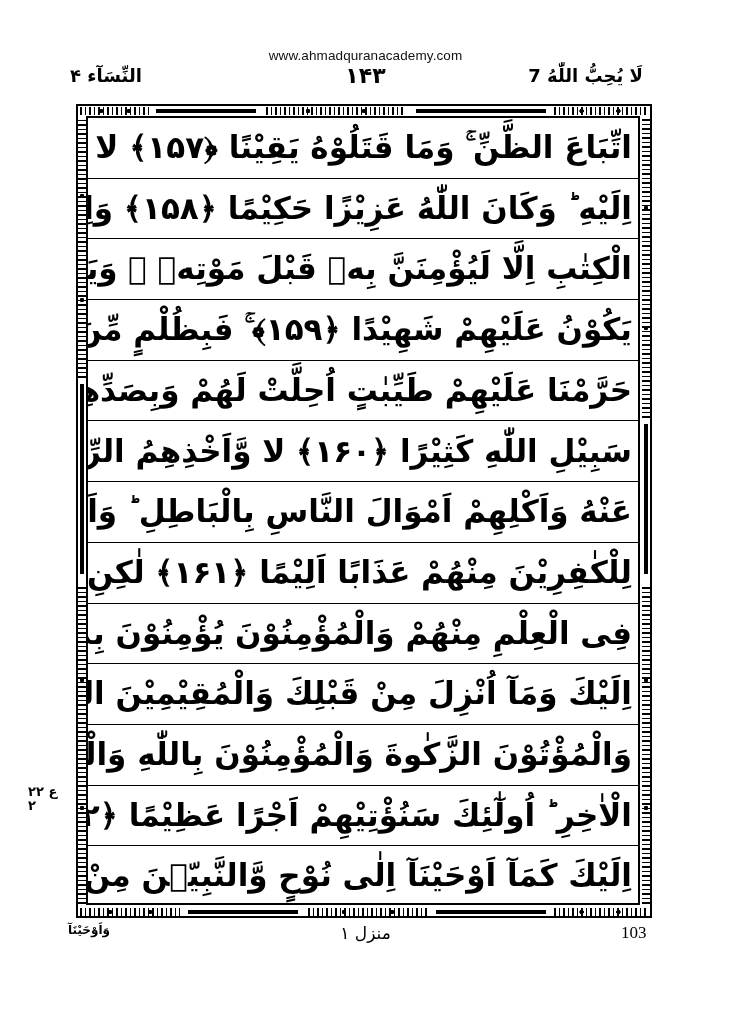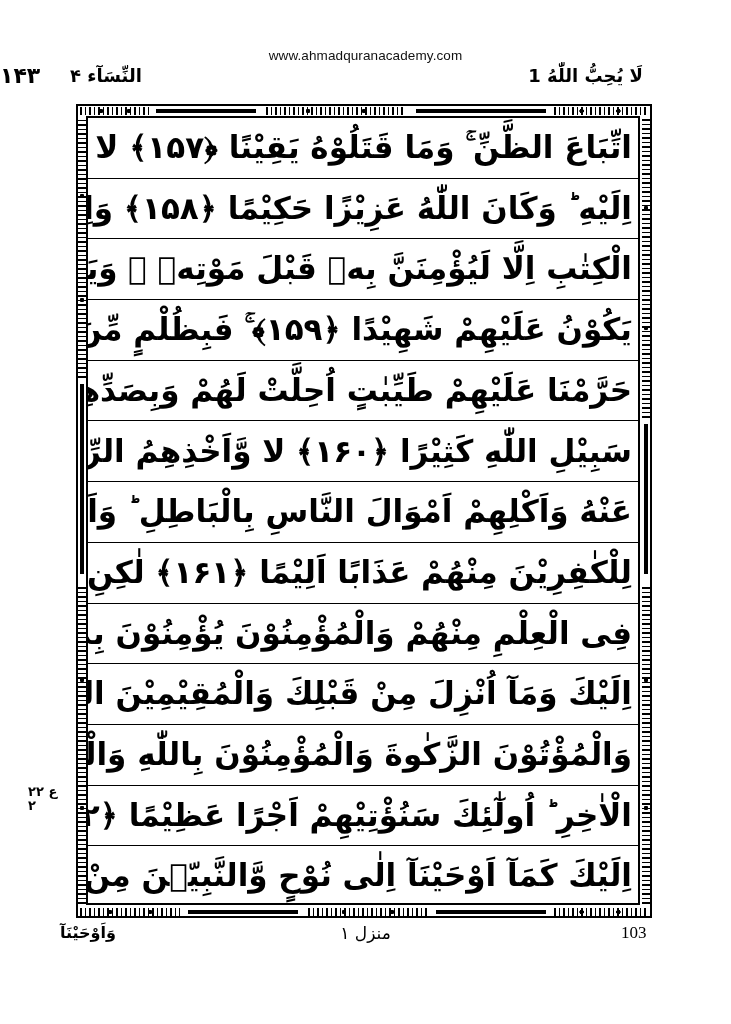--- a/index.html
+++ b/index.html
@@ -1,21 +1,21 @@
 <!DOCTYPE html>
 <html><head>
 <meta charset="utf-8">
 <style>
   html, body { margin:0; padding:0; background:#ffffff; }
   body { width:731px; height:1024px; position:relative; overflow:hidden; font-family:"DejaVu Sans", sans-serif; color:#000; }
 
   .site-url { position:absolute; top:48px; left:0; width:731px; text-align:center; font-family:"Liberation Sans", sans-serif; font-size:13.5px; color:#111; letter-spacing:0.1px; }
   .hdr { position:absolute; top:64px; font-family:"DejaVu Sans", sans-serif; font-weight:bold; font-size:18px; line-height:24px; direction:rtl; }
   .hdr-left { left:70px; }
-  .hdr-center { left:0; width:731px; text-align:left; font-size:22px; }
+  .hdr-center { left:0; width:731px; text-align:center; font-size:22px; }
   .hdr-right { right:88px; }
 
   
   .frame-outer { position:absolute; left:76px; top:104px; width:576px; height:814px; background:#000; }
   .frame-band { position:absolute; left:2px; top:2px; right:2px; bottom:2px; background:#fff; }
   .orn { position:absolute; background:
       radial-gradient(circle at 30% 50%, #000 0 2px, transparent 2.5px),
       radial-gradient(circle at 70% 50%, #000 0 2px, transparent 2.5px),
       repeating-linear-gradient(90deg, #000 0 2px, #fff 2px 5px, #000 5px 6px, #fff 6px 9px);
   }
@@ -28,31 +28,31 @@
   .bar-h { position:absolute; height:4px; background:#000; }
   .bar-v { position:absolute; width:4px; background:#000; }
 
   .text-box { position:absolute; left:86px; top:116px; width:554px; height:789px; border:2px solid #000; box-sizing:border-box; background:#fff; }
   .row { position:absolute; left:0; width:100%; height:60.7px; border-bottom:1.5px solid #000; box-sizing:border-box; direction:rtl; text-align:justify; text-align-last:justify; padding:0 6px; font-family:"DejaVu Sans", sans-serif; font-size:31px; line-height:58px; white-space:nowrap; overflow:hidden; font-weight:bold; }
   .row:last-child { border-bottom:none; }
 
   .juz-mark { position:absolute; left:28px; top:785px; width:30px; text-align:left; font-family:"DejaVu Sans", sans-serif; font-size:13px; line-height:14px; font-weight:bold; }
 
   .ftr { position:absolute; top:923px; direction:rtl; font-family:"DejaVu Sans", sans-serif; }
-  .ftr-left { left:60px; font-size:16px; font-weight:bold; }
+  .ftr-left { left:68px; font-size:12px; font-weight:bold; }
   .ftr-center { left:0; width:731px; text-align:center; font-size:17px; }
   .ftr-right { left:621px; font-family:"Liberation Serif", serif; font-size:17px; direction:ltr; }
 </style>
 </head>
 <body>
 
 <div class="site-url">www.ahmadquranacademy.com</div>
 <div class="hdr hdr-left">النِّسَآء ۴</div>
 <div class="hdr hdr-center">۱۴۳</div>
-<div class="hdr hdr-right">لَا يُحِبُّ اللّٰهُ 1</div>
+<div class="hdr hdr-right">لَا يُحِبُّ اللّٰهُ 7</div>
 
 <div class="frame-outer">
   <div class="frame-band"></div>
 
   <div class="orn orn-h" style="left:4px;top:3px;width:70px;"></div>
   <div class="bar-h" style="left:80px;top:5px;width:100px;"></div>
   <div class="orn orn-h" style="left:190px;top:3px;width:140px;"></div>
   <div class="bar-h" style="left:340px;top:5px;width:130px;"></div>
   <div class="orn orn-h" style="left:478px;top:3px;width:92px;"></div>
 

